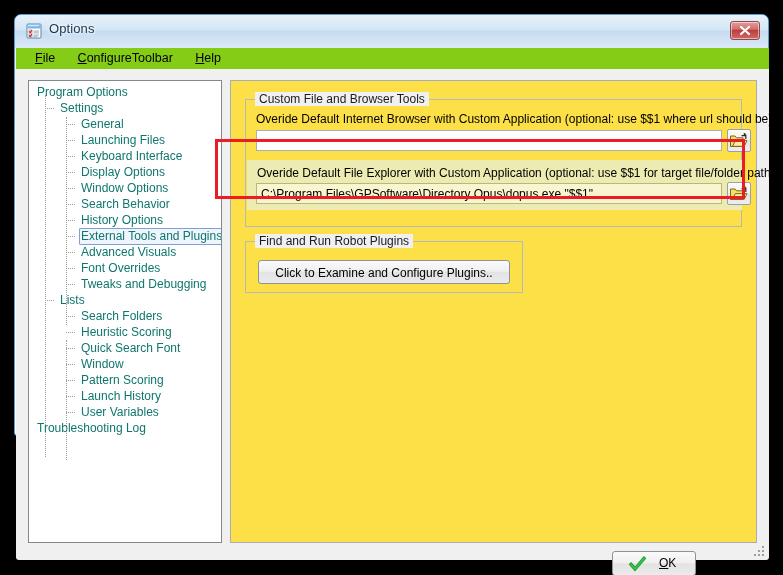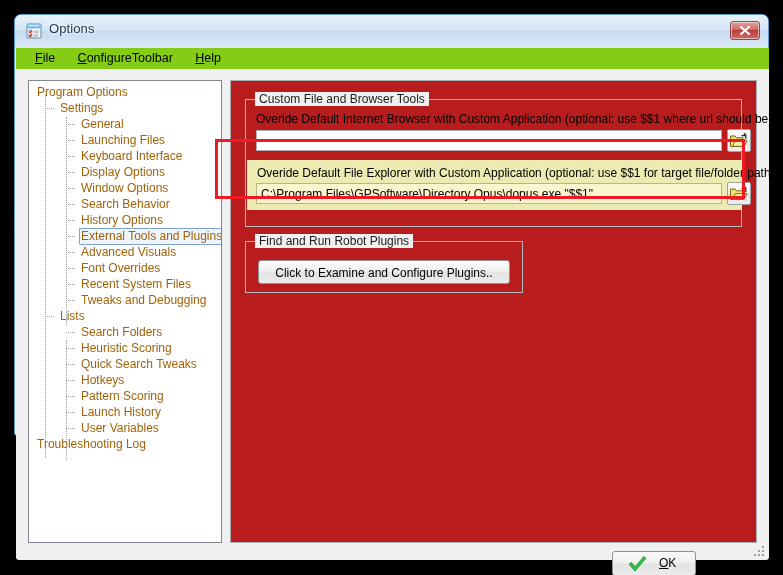--- a/index.html
+++ b/index.html
@@ -80,21 +80,21 @@
     position: absolute; left: 12px; top: 32px;
     width: 194px; height: 463px;
     background: #ffffff;
     border: 1px solid #828790;
     overflow: hidden;
   }
   .tnode {
     position: relative;
     height: 16px;
     font-size: 12px;
-    color: #a16207;
+    color: #0f766e;
     white-space: nowrap;
     cursor: default;
     line-height: 16px;
   }
   .tnode .lbl {
     position: relative;
     display: inline-block;
     padding: 0 2px;
     line-height: 15px;
   }
@@ -115,21 +115,21 @@
   .elbow {
     position: absolute;
     width: 9px;
     border-top: 1px dotted #9a9a9a;
   }
 
   
   #right-pane {
     position: absolute; left: 214px; top: 32px;
     width: 527px; height: 463px;
-    background: #b91c1c;
+    background: #fde047;
     border: 1px solid #a9aeb5;
   }
 
   
   .groupbox {
     position: absolute;
     border: 1px solid #b4b9bf;
   }
   .groupbox > .gb-title {
     position: absolute;
@@ -276,27 +276,26 @@
           <div class="tnode lvl2"><div class="elbow" style="left: 37px; top: 8px;"></div><span class="lbl">General</span></div>
           <div class="tnode lvl2"><div class="elbow" style="left: 37px; top: 8px;"></div><span class="lbl">Launching Files</span></div>
           <div class="tnode lvl2"><div class="elbow" style="left: 37px; top: 8px;"></div><span class="lbl">Keyboard Interface</span></div>
           <div class="tnode lvl2"><div class="elbow" style="left: 37px; top: 8px;"></div><span class="lbl">Display Options</span></div>
           <div class="tnode lvl2"><div class="elbow" style="left: 37px; top: 8px;"></div><span class="lbl">Window Options</span></div>
           <div class="tnode lvl2"><div class="elbow" style="left: 37px; top: 8px;"></div><span class="lbl">Search Behavior</span></div>
           <div class="tnode lvl2"><div class="elbow" style="left: 37px; top: 8px;"></div><span class="lbl">History Options</span></div>
           <div class="tnode lvl2 sel"><div class="elbow" style="left: 37px; top: 8px;"></div><span class="lbl">External Tools and Plugins</span></div>
           <div class="tnode lvl2"><div class="elbow" style="left: 37px; top: 8px;"></div><span class="lbl">Advanced Visuals</span></div>
           <div class="tnode lvl2"><div class="elbow" style="left: 37px; top: 8px;"></div><span class="lbl">Font Overrides</span></div>
-          <div class="tnode lvl2"><div class="elbow" style="left: 37px; top: 8px;"></div><span class="lbl">Recent System Files</span></div>
           <div class="tnode lvl2"><div class="elbow" style="left: 37px; top: 8px;"></div><span class="lbl">Tweaks and Debugging</span></div>
           <div class="tnode lvl1"><div class="elbow" style="left: 16px; top: 8px;"></div><span class="lbl">Lists</span></div>
           <div class="tnode lvl2"><div class="elbow" style="left: 37px; top: 8px;"></div><span class="lbl">Search Folders</span></div>
           <div class="tnode lvl2"><div class="elbow" style="left: 37px; top: 8px;"></div><span class="lbl">Heuristic Scoring</span></div>
-          <div class="tnode lvl2"><div class="elbow" style="left: 37px; top: 8px;"></div><span class="lbl">Quick Search Tweaks</span></div>
-          <div class="tnode lvl2"><div class="elbow" style="left: 37px; top: 8px;"></div><span class="lbl">Hotkeys</span></div>
+          <div class="tnode lvl2"><div class="elbow" style="left: 37px; top: 8px;"></div><span class="lbl">Quick Search Font</span></div>
+          <div class="tnode lvl2"><div class="elbow" style="left: 37px; top: 8px;"></div><span class="lbl">Window</span></div>
           <div class="tnode lvl2"><div class="elbow" style="left: 37px; top: 8px;"></div><span class="lbl">Pattern Scoring</span></div>
           <div class="tnode lvl2"><div class="elbow" style="left: 37px; top: 8px;"></div><span class="lbl">Launch History</span></div>
           <div class="tnode lvl2"><div class="elbow" style="left: 37px; top: 8px;"></div><span class="lbl">User Variables</span></div>
           <div class="tnode lvl0"><span class="lbl">Troubleshooting Log</span></div>
           <div class="guide" style="left: 37px; top: 36px; height: 208px;"></div>
           <div class="guide" style="left: 37px; top: 259px; height: 120px;"></div>
         </div>
     </div>
 
     <div id="right-pane">

